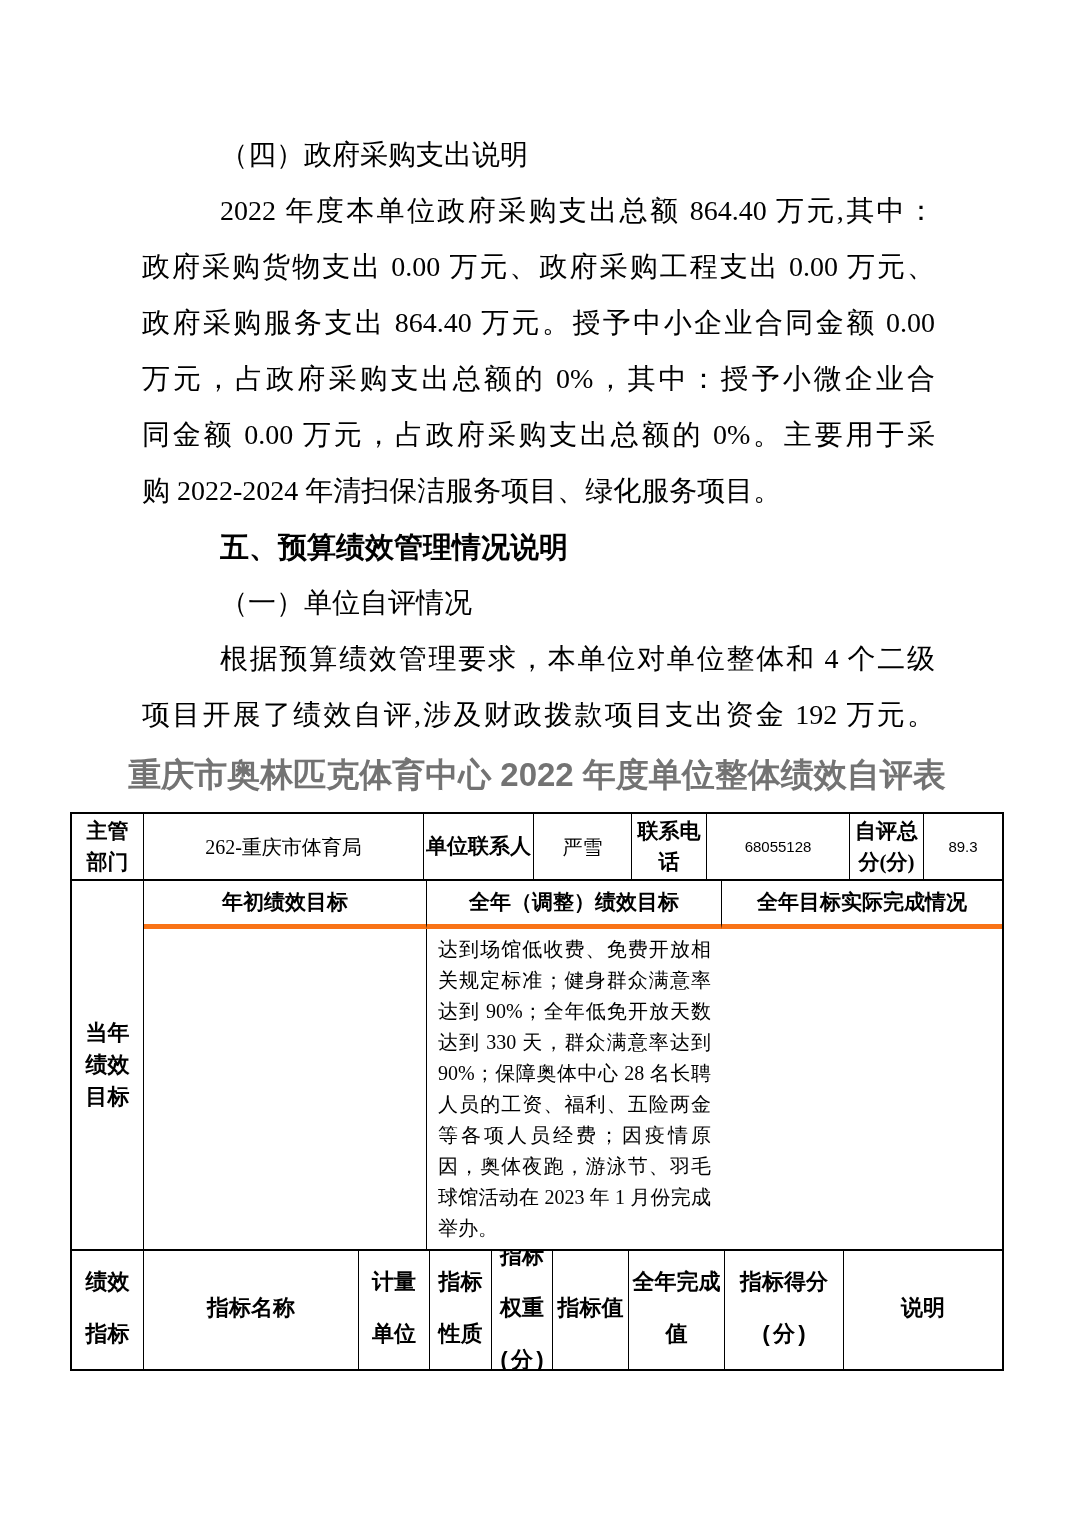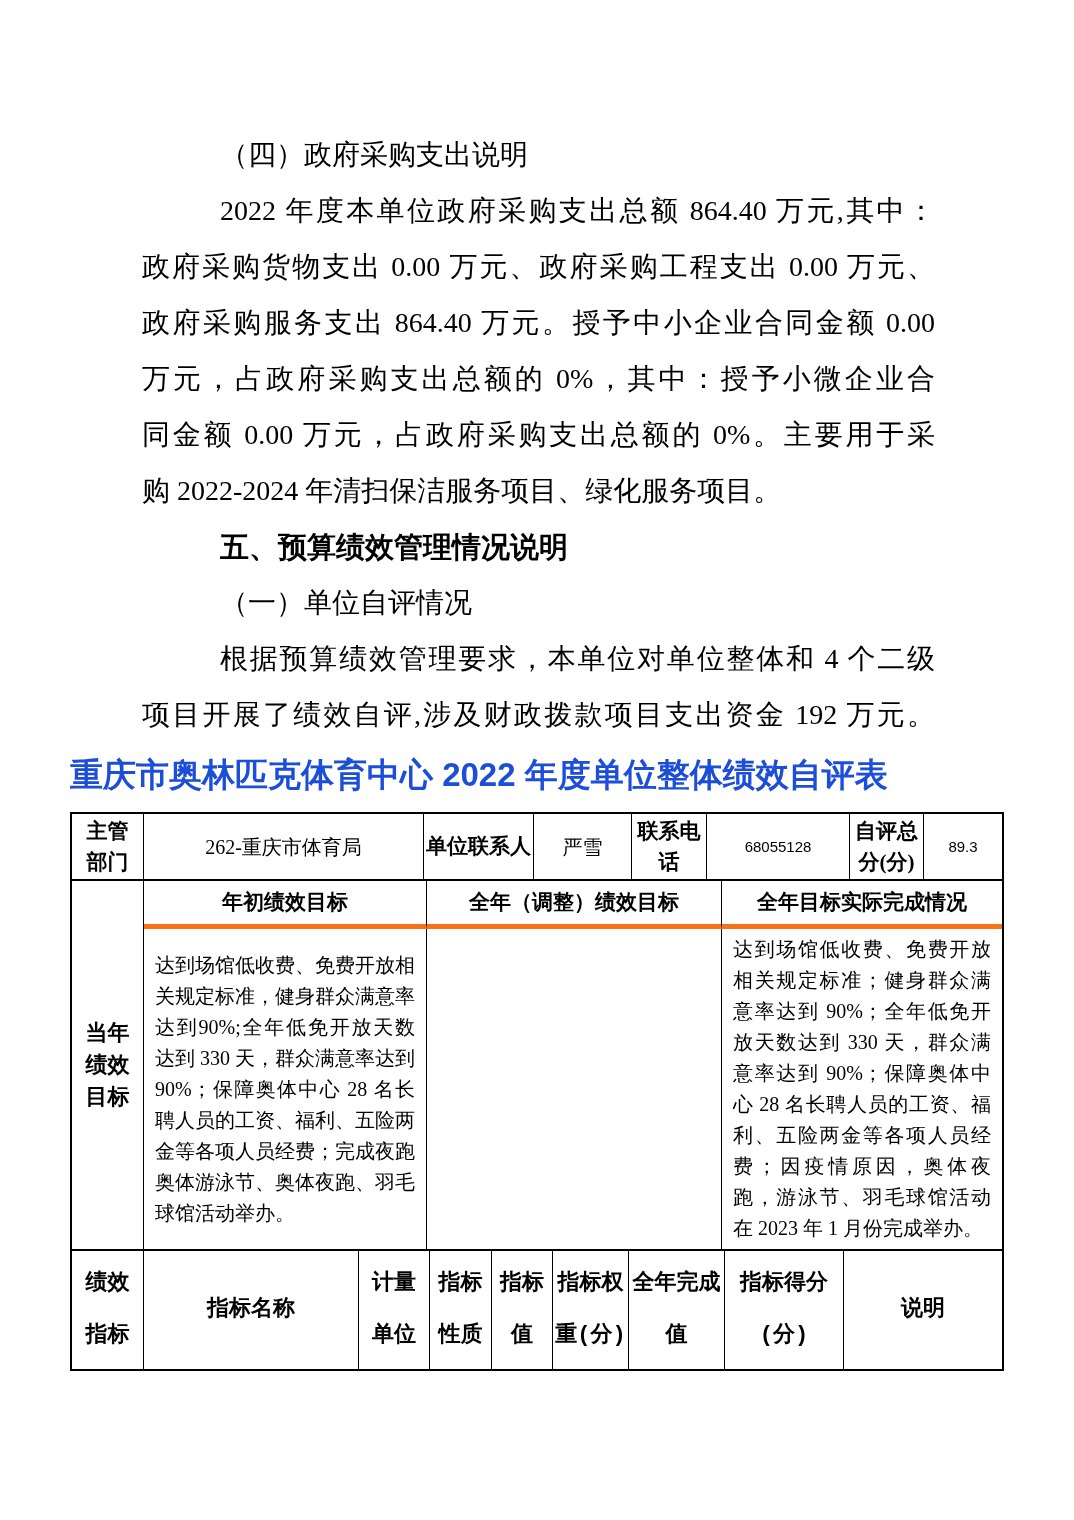--- a/index.html
+++ b/index.html
@@ -23,22 +23,22 @@
     white-space:normal;
     text-align:justify;text-align-last:justify;
   }
   .hsans{
     font-family:"Liberation Sans","DejaVu Sans",sans-serif;
     font-weight:700;font-size:29px;
   }
   
   .tbl-title{
     position:absolute;left:70px;top:749px;width:934px;
-    font-family:"Liberation Sans","DejaVu Sans",sans-serif;
-    font-weight:700;font-size:33px;line-height:52px;color:#1d4ed8;
+    text-align:center;font-family:"Liberation Sans","DejaVu Sans",sans-serif;
+    font-weight:700;font-size:33px;line-height:52px;color:#737373;
   }
   
   .tbl{
     position:absolute;left:70px;top:812px;width:930px;
     border:2px solid #000;background:#fff;
   }
   .cell{
     box-sizing:border-box;
     display:flex;align-items:center;justify-content:center;
     text-align:center;overflow:hidden;
@@ -118,40 +118,37 @@
     </div>
 
     <div class="goals">
       <div class="cell glabel br">
           <span class="narrow2">当年绩效目标</span>
         </div>
       <div class="cell hd gh br">年初绩效目标</div>
       <div class="cell hd gh br">全年（调整）绩效目标</div>
       <div class="cell hd gh">全年目标实际完成情况</div>
       <div class="cell gtext br">
-          <div class="inner">达到场馆低收费、免费开放相关规定标准，健身群众满意率达到90%;全年低免开放天数达到 330 天，群众满意率达到 90%；保障奥体中心 28 名长聘人员的工资、福利、五险两金等各项人员经费；完成夜跑奥体游泳节、奥体夜跑、羽毛球馆活动举办。</div>
-        </div>
-      <div class="cell gtext br">
           <div class="inner"></div>
         </div>
       <div class="cell gtext">
           <div class="inner">达到场馆低收费、免费开放相关规定标准；健身群众满意率达到 90%；全年低免开放天数达到 330 天，群众满意率达到 90%；保障奥体中心 28 名长聘人员的工资、福利、五险两金等各项人员经费；因疫情原因，奥体夜跑，游泳节、羽毛球馆活动在 2023 年 1 月份完成举办。</div>
         </div>
     </div>
 
     <div class="trow inds">
       <div class="cell hd ilabel br">
           <span class="narrow2">绩效指标</span>
         </div>
       <div class="cell hd br">指标名称</div>
       <div class="cell hd br">
           <span class="narrow2">计量单位</span>
         </div>
       <div class="cell hd br">指标性质</div>
+      <div class="cell hd br">指标权重(分)</div>
       <div class="cell hd br">指标值</div>
-      <div class="cell hd br">指标权重(分)</div>
       <div class="cell hd br">全年完成值</div>
       <div class="cell hd br">指标得分(分)</div>
       <div class="cell hd">说明</div>
     </div>
 
   </div>
 </div>
 
 </body></html>

